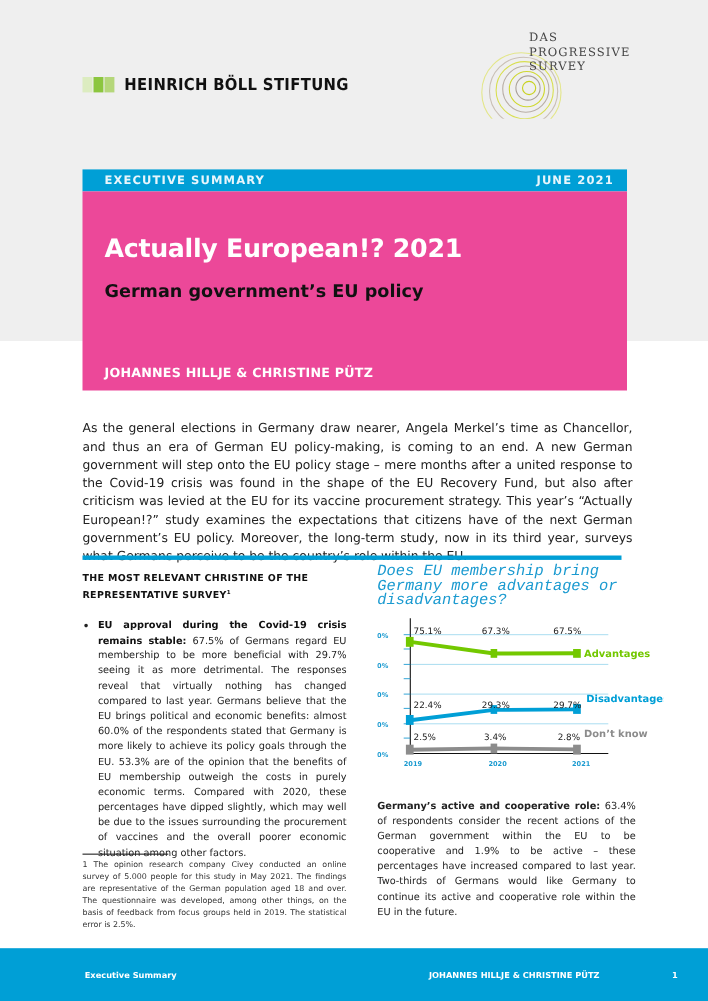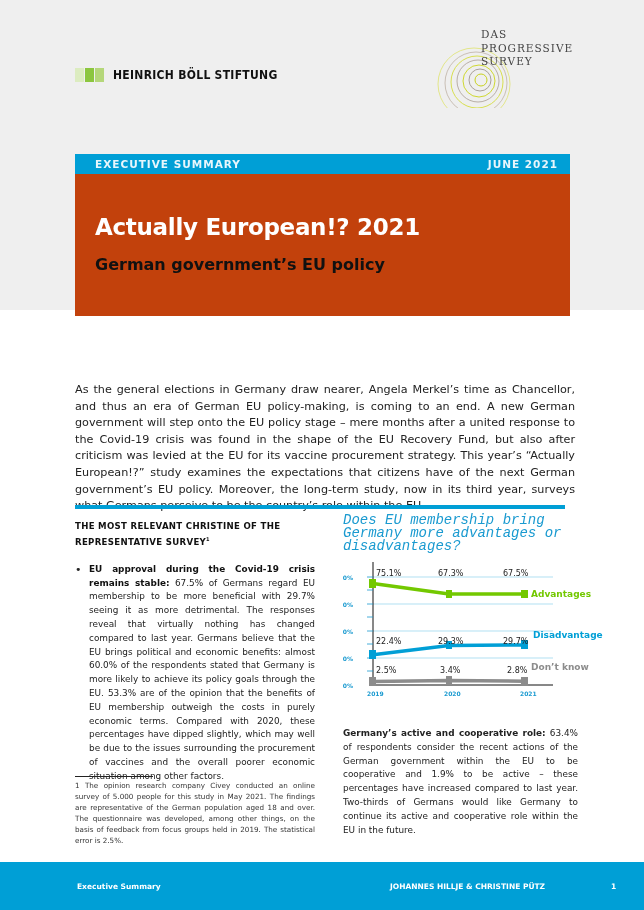--- a/index.html
+++ b/index.html
@@ -1,27 +1,27 @@
 <!DOCTYPE html>
 <html><head>
 <meta charset="utf-8">
 <style>
   html, body { margin:0; padding:0; }
   body { width:644px; height:910px; position:relative; background:#ffffff; overflow:hidden;
          font-family:"DejaVu Sans", "Liberation Sans", sans-serif; color:#1a1a1a; }
   .top-band { position:absolute; left:0; top:0; width:644px; height:310px; background:#efefef; }
   .hbs-logo { position:absolute; left:75px; top:68px; display:flex; align-items:center; }
   .hbs-sq { width:9px; height:14px; margin-right:1px; }
-  .hbs-text { margin-left:8px; font-family:"DejaVu Sans Condensed","DejaVu Sans",sans-serif; font-weight:bold; font-size:12px; letter-spacing:0.3px; color:#111; }
+  .hbs-text { margin-left:8px; font-family:"DejaVu Sans Condensed","DejaVu Sans",sans-serif; font-weight:bold; font-size:15px; letter-spacing:0.3px; color:#111; }
   .dpz-logo { position:absolute; left:436px; top:28px; width:190px; height:80px; }
   .dpz-text { position:absolute; left:481px; top:28px; font-family:"DejaVu Serif","Liberation Serif",serif; font-size:10.5px; line-height:13.5px; letter-spacing:1px; color:#444; }
 
   .head-box { position:absolute; left:75px; top:154px; width:495px; }
   .head-bar { height:20px; background:#009fd6; display:flex; justify-content:space-between; align-items:center; padding:0 12px 0 20px; color:#e8f6fc; font-weight:bold; font-size:10.5px; letter-spacing:1px; }
-  .head-green { height:142px; background:#c2410c; padding:0 29px; position:relative; }
+  .head-green { height:181px; background:#ec4899; padding:0 29px; position:relative; }
   .title { position:absolute; left:20px; top:40px; font-size:23px; font-weight:bold; color:#ffffff; letter-spacing:-0.3px; }
   .subtitle { position:absolute; left:20px; top:80px; font-size:16px; font-weight:bold; color:#111; line-height:21px; width:400px; }
   .authors { position:absolute; left:20px; top:158px; font-size:11.5px; font-weight:bold; color:#ffffff; letter-spacing:0.2px; }
 
   .intro { position:absolute; left:75px; top:382px; width:500px; font-size:11.2px; line-height:16.6px; color:#222; text-align:justify; }
   .blue-rule { position:absolute; left:75px; top:505px; width:490px; height:4px; background:#009fd6; }
 
   .left-col { position:absolute; left:75px; top:520px; width:240px; }
   .sec-head { font-size:8.6px; font-weight:bold; letter-spacing:0.3px; line-height:13px; color:#111; }
   .bullet { margin-top:14px; position:relative; padding-left:14px; font-size:8.9px; line-height:13.8px; color:#222; text-align:justify; }

